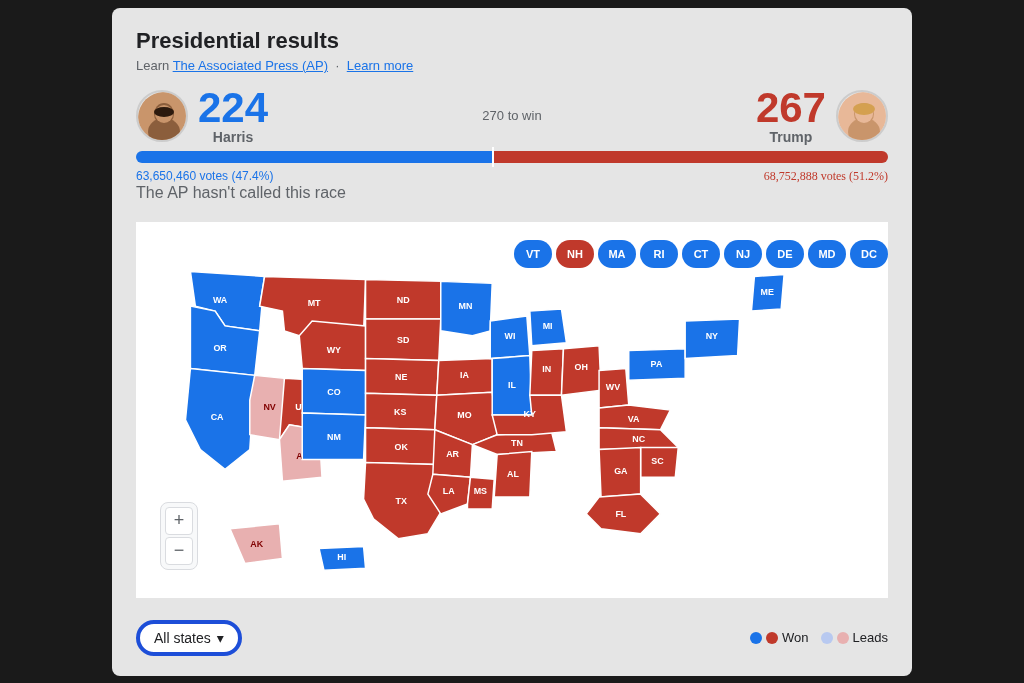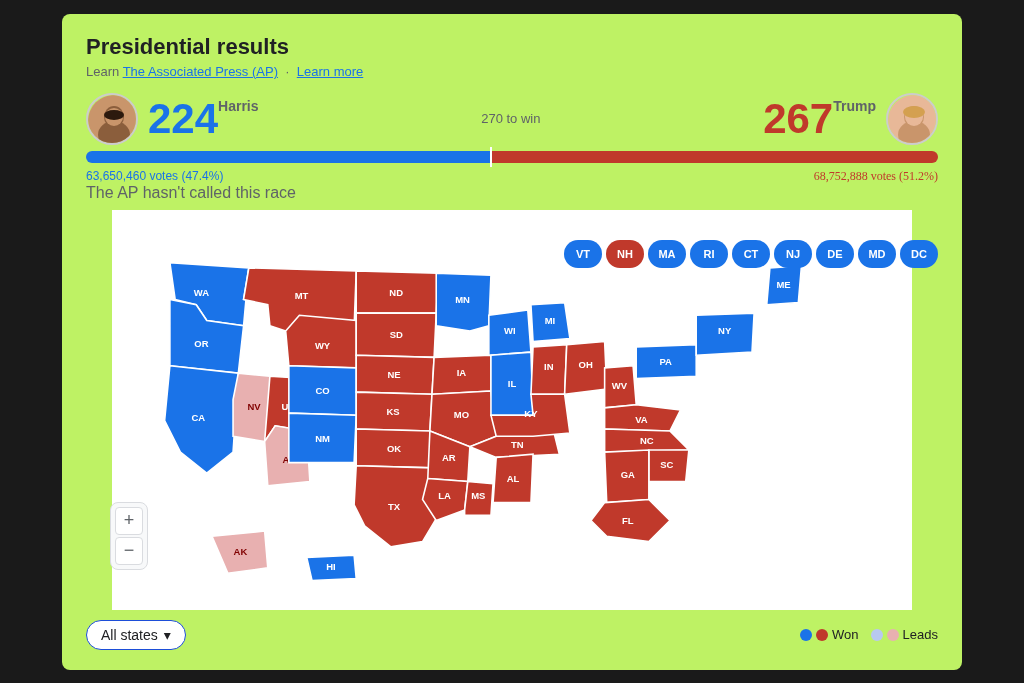--- a/index.html
+++ b/index.html
@@ -5,22 +5,22 @@
     * { box-sizing: border-box; margin: 0; padding: 0; }
     body {
       background: #1a1a1a;
       display: flex;
       justify-content: center;
       align-items: center;
       min-height: 100vh;
       font-family: Arial, sans-serif;
     }
     .card {
-      background: #bef264;
-      width: 900px;
+      background: #e5e5e5;
+      width: 800px;
       border-radius: 8px;
       padding: 20px 24px 20px 24px;
       position: relative;
     }
     .title {
       font-size: 22px;
       font-weight: bold;
       color: #202124;
       margin-bottom: 4px;
     }
@@ -46,21 +46,21 @@
     }
     .candidate-block.left { flex-direction: row; }
     .candidate-block.right { flex-direction: row-reverse; }
     .avatar {
       width: 52px;
       height: 52px;
       border-radius: 50%;
       overflow: hidden;
       border: 2px solid #ccc;
     }
-    .candidate-votes-block { display: flex; flex-direction: row; }
+    .candidate-votes-block { display: flex; flex-direction: column; }
     .electoral-count {
       font-size: 42px;
       font-weight: bold;
       line-height: 1;
     }
     .harris-count { color: #1a73e8; }
     .trump-count { color: #c0392b; }
     .candidate-name {
       font-size: 14px;
       color: #5f6368;
@@ -150,21 +150,21 @@
     .bottom-bar {
       display: flex;
       align-items: center;
       justify-content: space-between;
       margin-top: 6px;
     }
     .all-states-btn {
       display: flex;
       align-items: center;
       gap: 6px;
-      border: 1px solid #1d4ed8;
+      border: 4px solid #1d4ed8;
       border-radius: 20px;
       padding: 6px 14px;
       font-size: 14px;
       color: #202124;
       cursor: pointer;
       background: #fff;
     }
     .legend {
       display: flex;
       align-items: flex-start;

